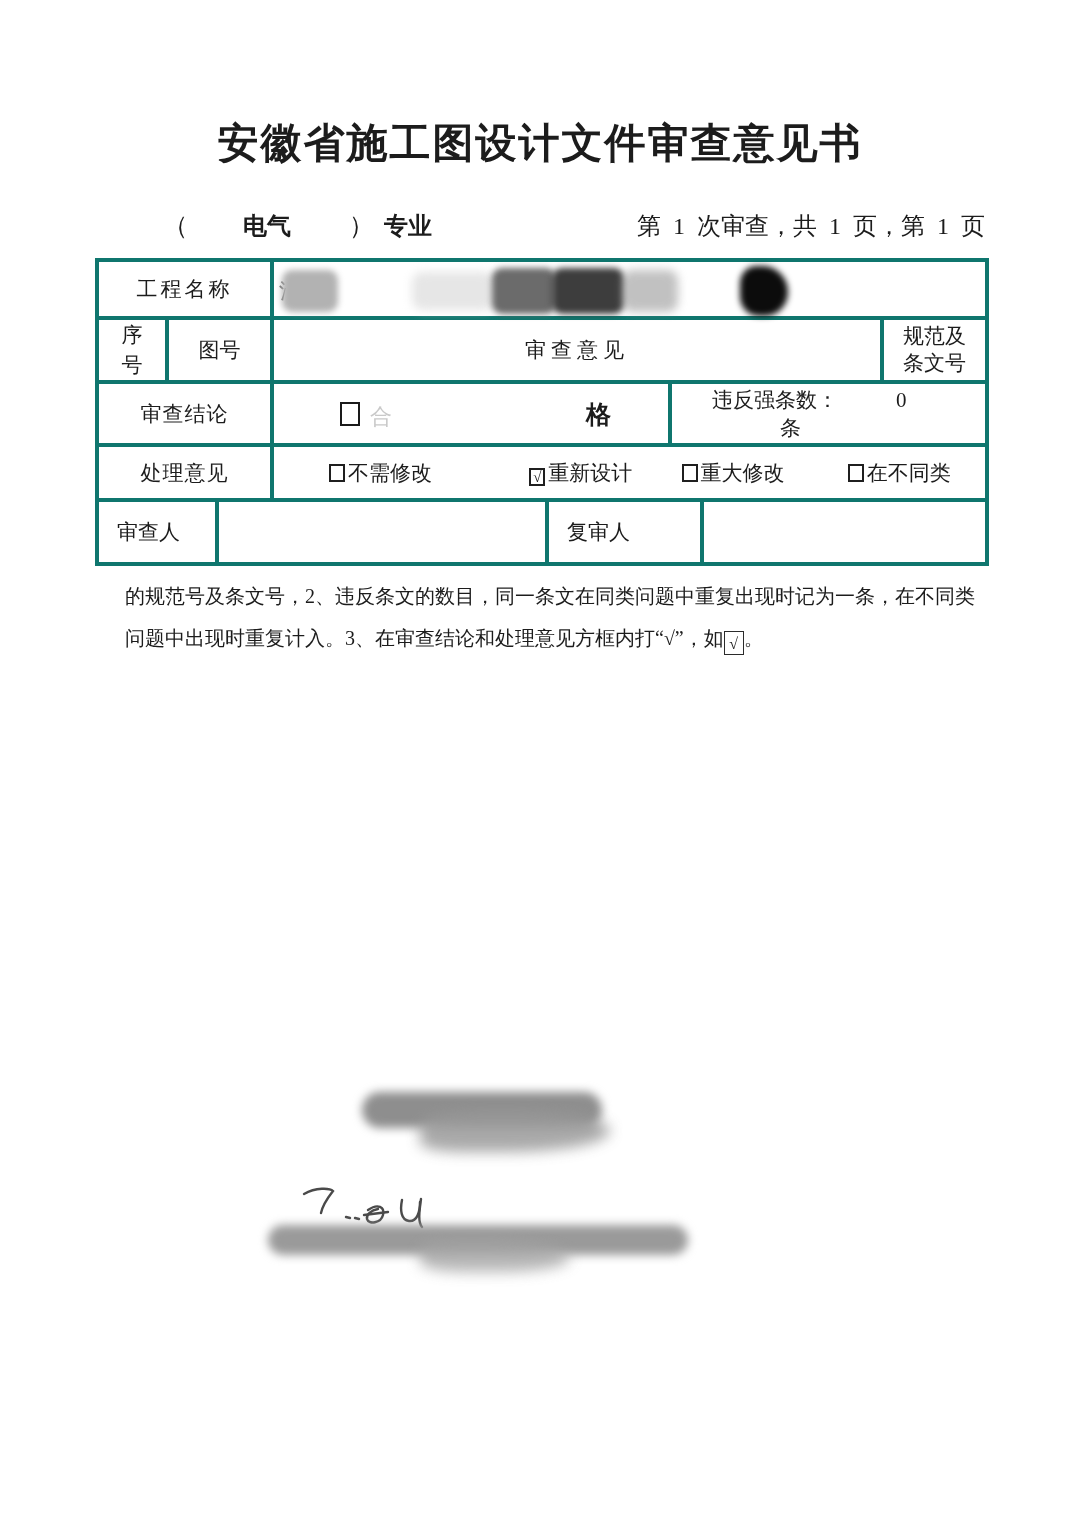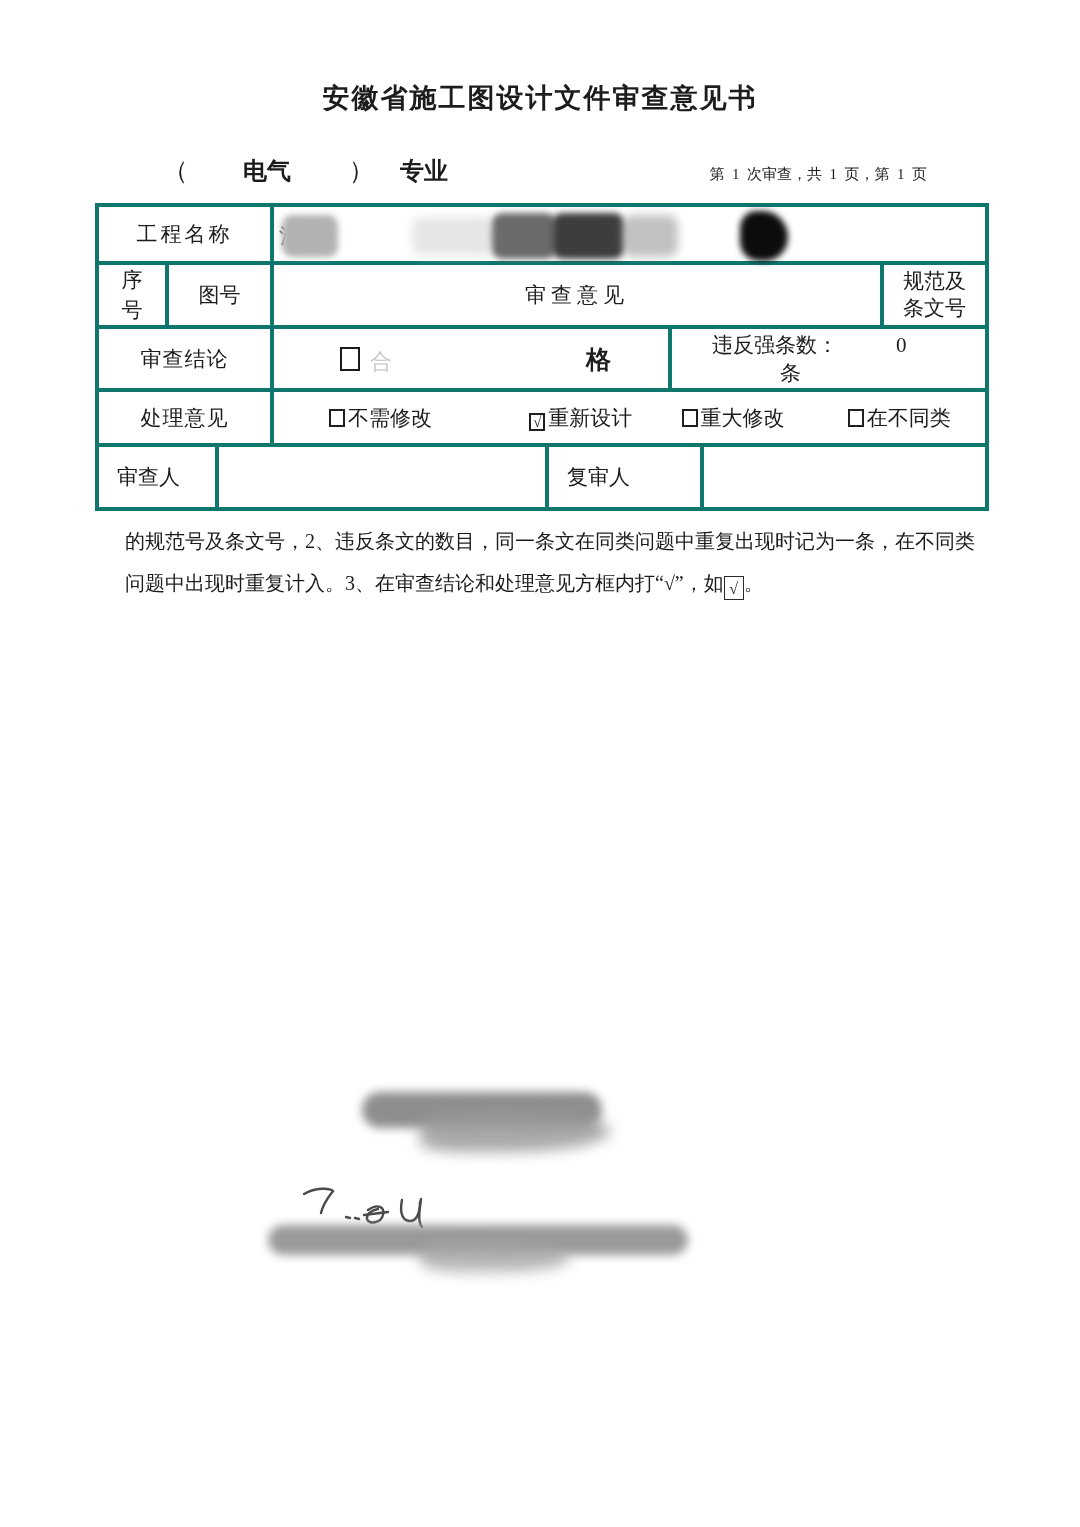--- a/index.html
+++ b/index.html
@@ -8,39 +8,39 @@
     position:relative;
     width:1080px; height:1527px;
     margin:0 auto;
     background:#ffffff;
     font-family:"Liberation Serif","DejaVu Serif",serif;
     color:#1c1c1c;
     overflow:hidden;
   }
   
   .doc-title {
-    padding-top:80px;
+    padding-top:116px;
     text-align:center;
-    font-size:27px;
+    font-size:41px;
     font-weight:bold;
     letter-spacing:2px;
     font-family:"Liberation Sans","DejaVu Sans",sans-serif;
   }
   .subtitle {
     display:flex;
     align-items:baseline;
     margin:38px 95px 0 163px;
     font-size:24px;
   }
   .subtitle .paren { font-size:25px; }
   .subtitle .disc { font-weight:bold; margin:0 58px 0 55px; font-family:"Liberation Sans","DejaVu Sans",sans-serif; }
-  .subtitle .spec { font-weight:bold; margin-left:26px; font-family:Liberation Sans, sans-serif; }
+  .subtitle .spec { font-weight:bold; margin-left:10px; font-family:Liberation Sans, sans-serif; }
   .subtitle .review-info {
-    margin-left:auto; margin-right:58px;
-    font-size:15px; white-space:pre;
+    margin-left:auto; 
+    font-size:24px; white-space:pre;
   }
   
   table.main {
     margin:16px 0 0 95px;
     border-collapse:collapse;
     table-layout:fixed;
     width:890px;
   }
   table.main td {
     border:4px solid #0f766e;

